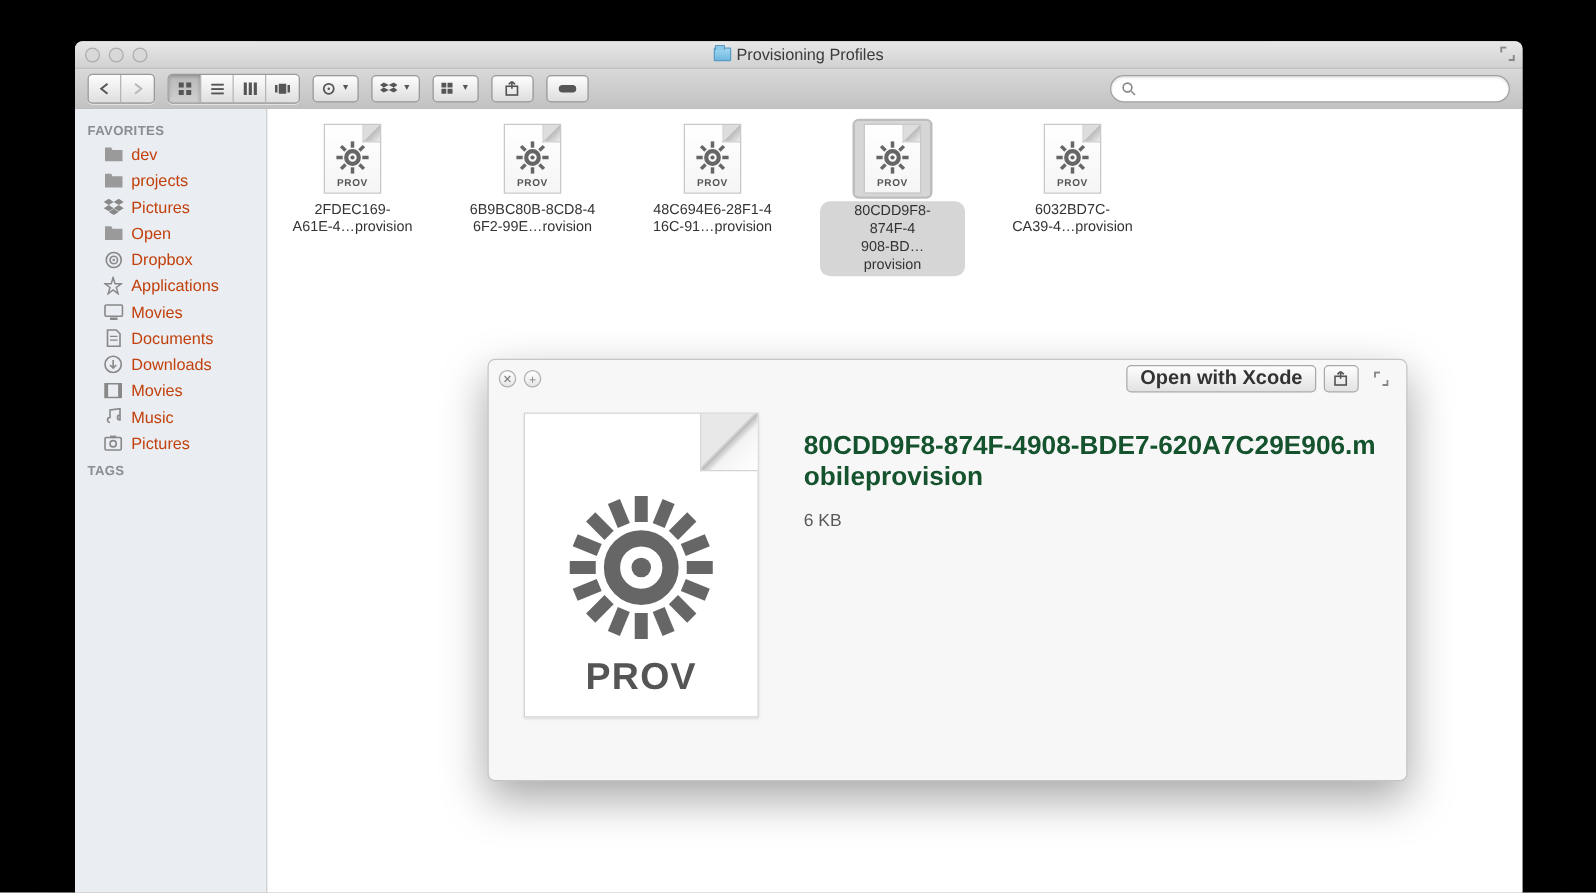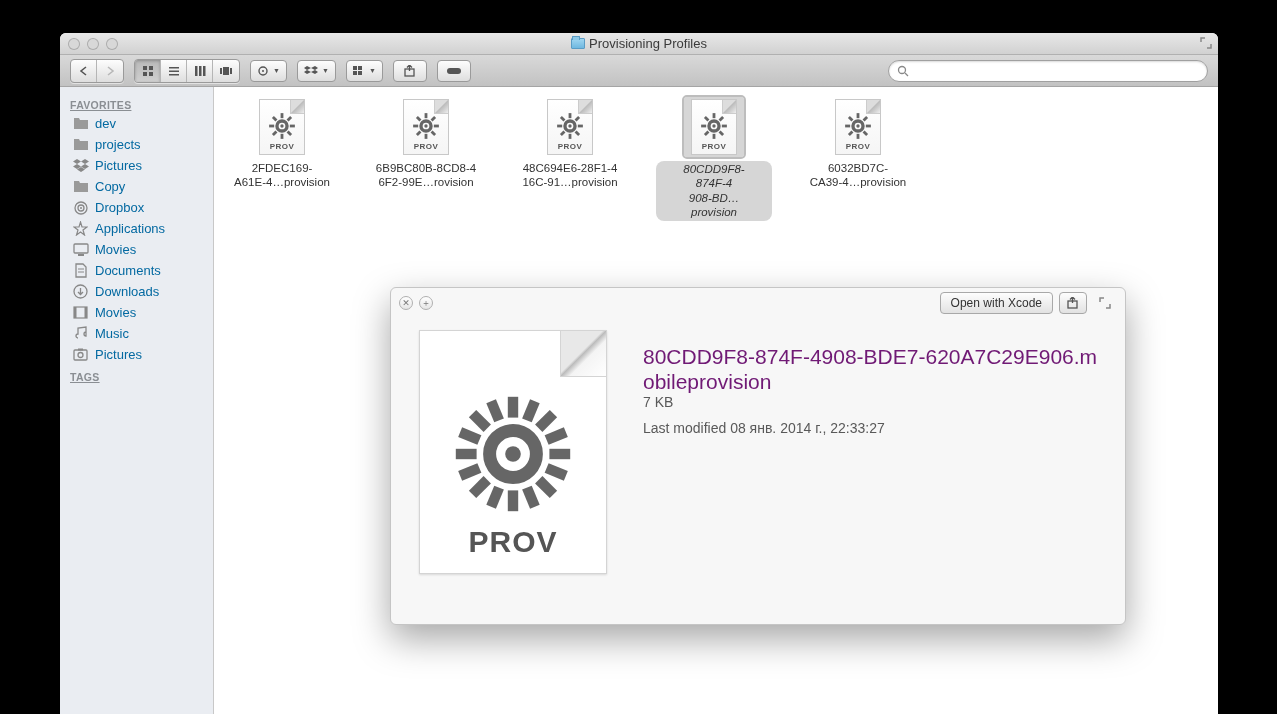--- a/index.html
+++ b/index.html
@@ -152,27 +152,26 @@
     background: #eaedf2;
     border-right: 1px solid #c8c8c8;
     padding-top: 6px;
   }
   .sidebar-header {
     color: #8a8e93;
     font-size: 10.5px;
     font-weight: bold;
     padding: 6px 10px 2px;
     letter-spacing: 0.3px;
-    text-decoration: underline;
   }
   .sidebar-item {
     display:flex; align-items:center;
     gap: 6px;
-    padding: 3px 10px 3px 12px;
-    color: #0369a1;
+    padding: 3px 10px 3px 22px;
+    color: #c2410c;
     font-size: 13px;
     cursor:pointer;
   }
   .sidebar-item .sb-icon {
     width: 17px; height: 15px;
     color:#808080;
     display:flex;align-items:center;justify-content:center;
   }
   .content {
     flex:1;
@@ -200,21 +199,20 @@
   }
   .file-item.selected .file-icon {
     background: #d6d6d6;
     outline: 2px solid #bdbdbd;
   }
   .file-item.selected .file-lines {
     background: #d6d6d6;
     border-radius: 8px;
     padding: 1px 19px;
     display:inline-block;
-    font-style:italic;
   }
   .file-lines { line-height: 1.25; }
   .prov-icon-small {
     width: 46px; height: 56px;
     background: linear-gradient(#fff,#f5f5f5);
     border: 1px solid #c8c8c8;
     position: relative;
     display:flex; flex-direction:column; align-items:center; justify-content:flex-end;
     padding-bottom:3px;
   }
@@ -264,24 +262,25 @@
     display:flex;align-items:center;justify-content:center;
     cursor:pointer;
   }
   .ql-header .ql-spacer { flex:1; }
   .ql-btn {
     height: 22px;
     border:1px solid #a8a8a8;
     border-radius:4px;
     background: linear-gradient(#fdfdfd,#e2e2e2);
     padding: 0 10px;
-    font-size:12px;
+    font-size:16px;
     color:#333;
     display:flex;align-items:center;justify-content:center;
     cursor:pointer;
+    font-weight:bold;
   }
   .ql-btn.icon-only { min-width:26px; padding:0 6px; color:#555; }
   .ql-body {
     flex:1;
     display:flex;
     padding: 12px 20px 18px 28px;
     gap: 36px;
     align-items:flex-start;
   }
   .ql-preview {
@@ -312,23 +311,24 @@
     letter-spacing:1px;
     margin-top: 6px;
   }
   .ql-meta {
     flex:1;
     padding-top: 14px;
     color:#333;
   }
   .ql-title {
     font-size: 21px;
-    font-weight: normal;
-    color:#701a75;
+    font-weight: bold;
+    color:#14532d;
     line-height:1.2;
+    margin-bottom: 14px;
     word-break: break-all;
   }
   .ql-line {
     font-size: 14px;
     color:#595959;
     margin-bottom: 10px;
   }
   svg { display:block; }
   .chev { font-size:7px; color:#555; display:inline-block; margin-left:2px;}
 </style>
@@ -477,21 +477,21 @@
               </svg>
             </span>
             <span>Pictures</span>
           </div>
           <div class="sidebar-item">
             <span class="sb-icon">
               <svg width="16" height="13" viewBox="0 0 16 13">
                 <path d="M1 3 L1 12 L15 12 L15 3 L7 3 L6 1 L1 1 Z" fill="#9a9a9a"></path>
               </svg>
             </span>
-            <span>Copy</span>
+            <span>Open</span>
           </div>
           <div class="sidebar-item">
             <span class="sb-icon">
               <svg width="16" height="16" viewBox="0 0 16 16">
                 <circle cx="8" cy="8" r="6" fill="none" stroke="#888" stroke-width="1.3"></circle>
                 <circle cx="8" cy="8" r="3" fill="none" stroke="#888" stroke-width="1.3"></circle>
                 <circle cx="8" cy="8" r="1" fill="#888"></circle>
               </svg>
             </span>
             <span>Dropbox</span>
@@ -724,21 +724,20 @@
                     <rect x="6" y="46" width="16" height="8" transform="rotate(67.5 50 50)"></rect>
                     <rect x="78" y="46" width="16" height="8" transform="rotate(67.5 50 50)"></rect>
                   </g>
                 </g>
               </svg>
             </div>
             <div class="prov-label-big">PROV</div>
           </div>
           <div class="ql-meta">
             <div class="ql-title">80CDD9F8-874F-4908-BDE7-620A7C29E906.mobileprovision</div>
-            <div class="ql-line">7 KB</div>
-            <div class="ql-line">Last modified 08 янв. 2014 г., 22:33:27</div>
+            <div class="ql-line">6 KB</div>
           </div>
         </div>
       </div>
 
     </div>
   </div>
 </div>
 
 </body></html>

